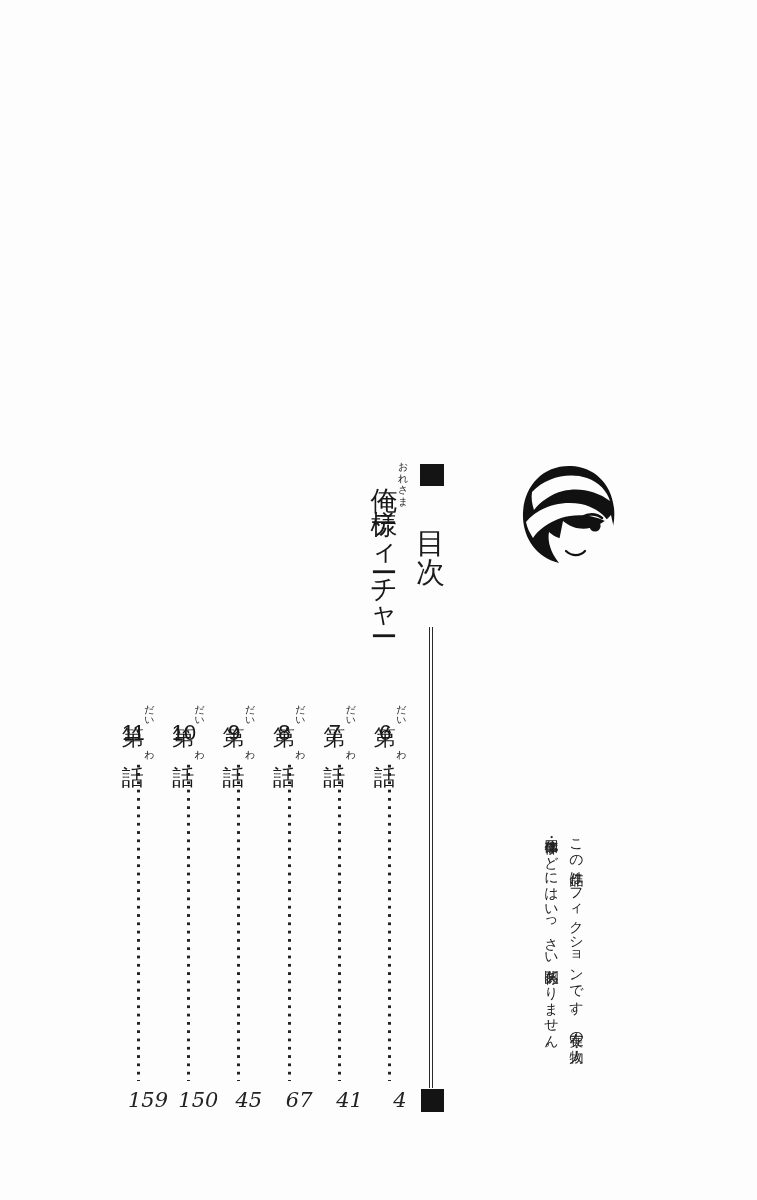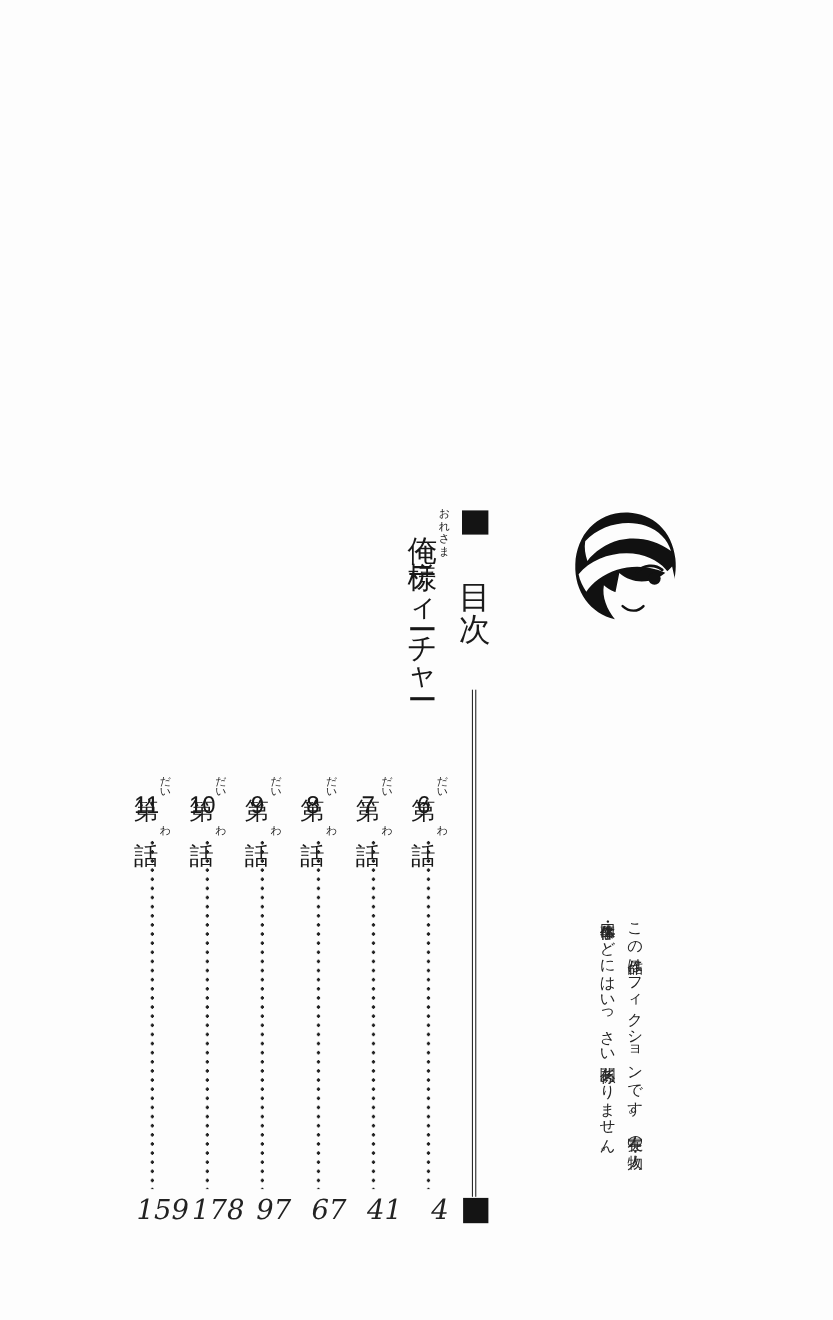--- a/index.html
+++ b/index.html
@@ -59,21 +59,21 @@
   .dots {
     flex:1; width:3px; margin:8px 0 6px;
     background-image:radial-gradient(circle, #222 1.4px, transparent 1.5px);
     background-size:3px 8.3px;
     background-repeat:repeat-y;
     background-position:center top;
   }
   .pnum {
     height:28px; line-height:26px;
     font-family:"DejaVu Serif", serif; font-style:italic;
-    font-size:25px; color:#222;margin-left:20px;
+    font-size:21px; color:#222;margin-left:20px;
   }
 
   
   .disc-line {
     position:absolute; top:829px;
     font-family:"Liberation Serif", serif;
     font-size:14px; line-height:1; letter-spacing:0.2px;
     color:#242424;
   }
   .disc-1 { left:569px; }
@@ -122,27 +122,27 @@
 
     <div class="chapter">
       <div class="ch-head"><ruby><span>第</span><rt>だい</rt></ruby><span class="tcy">8</span><ruby><span>話</span><rt>わ</rt></ruby></div>
       <div class="dots"></div>
       <div class="pnum">67</div>
     </div>
 
     <div class="chapter">
       <div class="ch-head"><ruby><span>第</span><rt>だい</rt></ruby><span class="tcy">9</span><ruby><span>話</span><rt>わ</rt></ruby></div>
       <div class="dots"></div>
-      <div class="pnum">97</div>
+      <div class="pnum">45</div>
     </div>
 
     <div class="chapter">
       <div class="ch-head"><ruby><span>第</span><rt>だい</rt></ruby><span class="tcy">10</span><ruby><span>話</span><rt>わ</rt></ruby></div>
       <div class="dots"></div>
-      <div class="pnum">178</div>
+      <div class="pnum">150</div>
     </div>
 
     <div class="chapter">
       <div class="ch-head"><ruby><span>第</span><rt>だい</rt></ruby><span class="tcy">11</span><ruby><span>話</span><rt>わ</rt></ruby></div>
       <div class="dots"></div>
       <div class="pnum">159</div>
     </div>
 
   </div>
 

